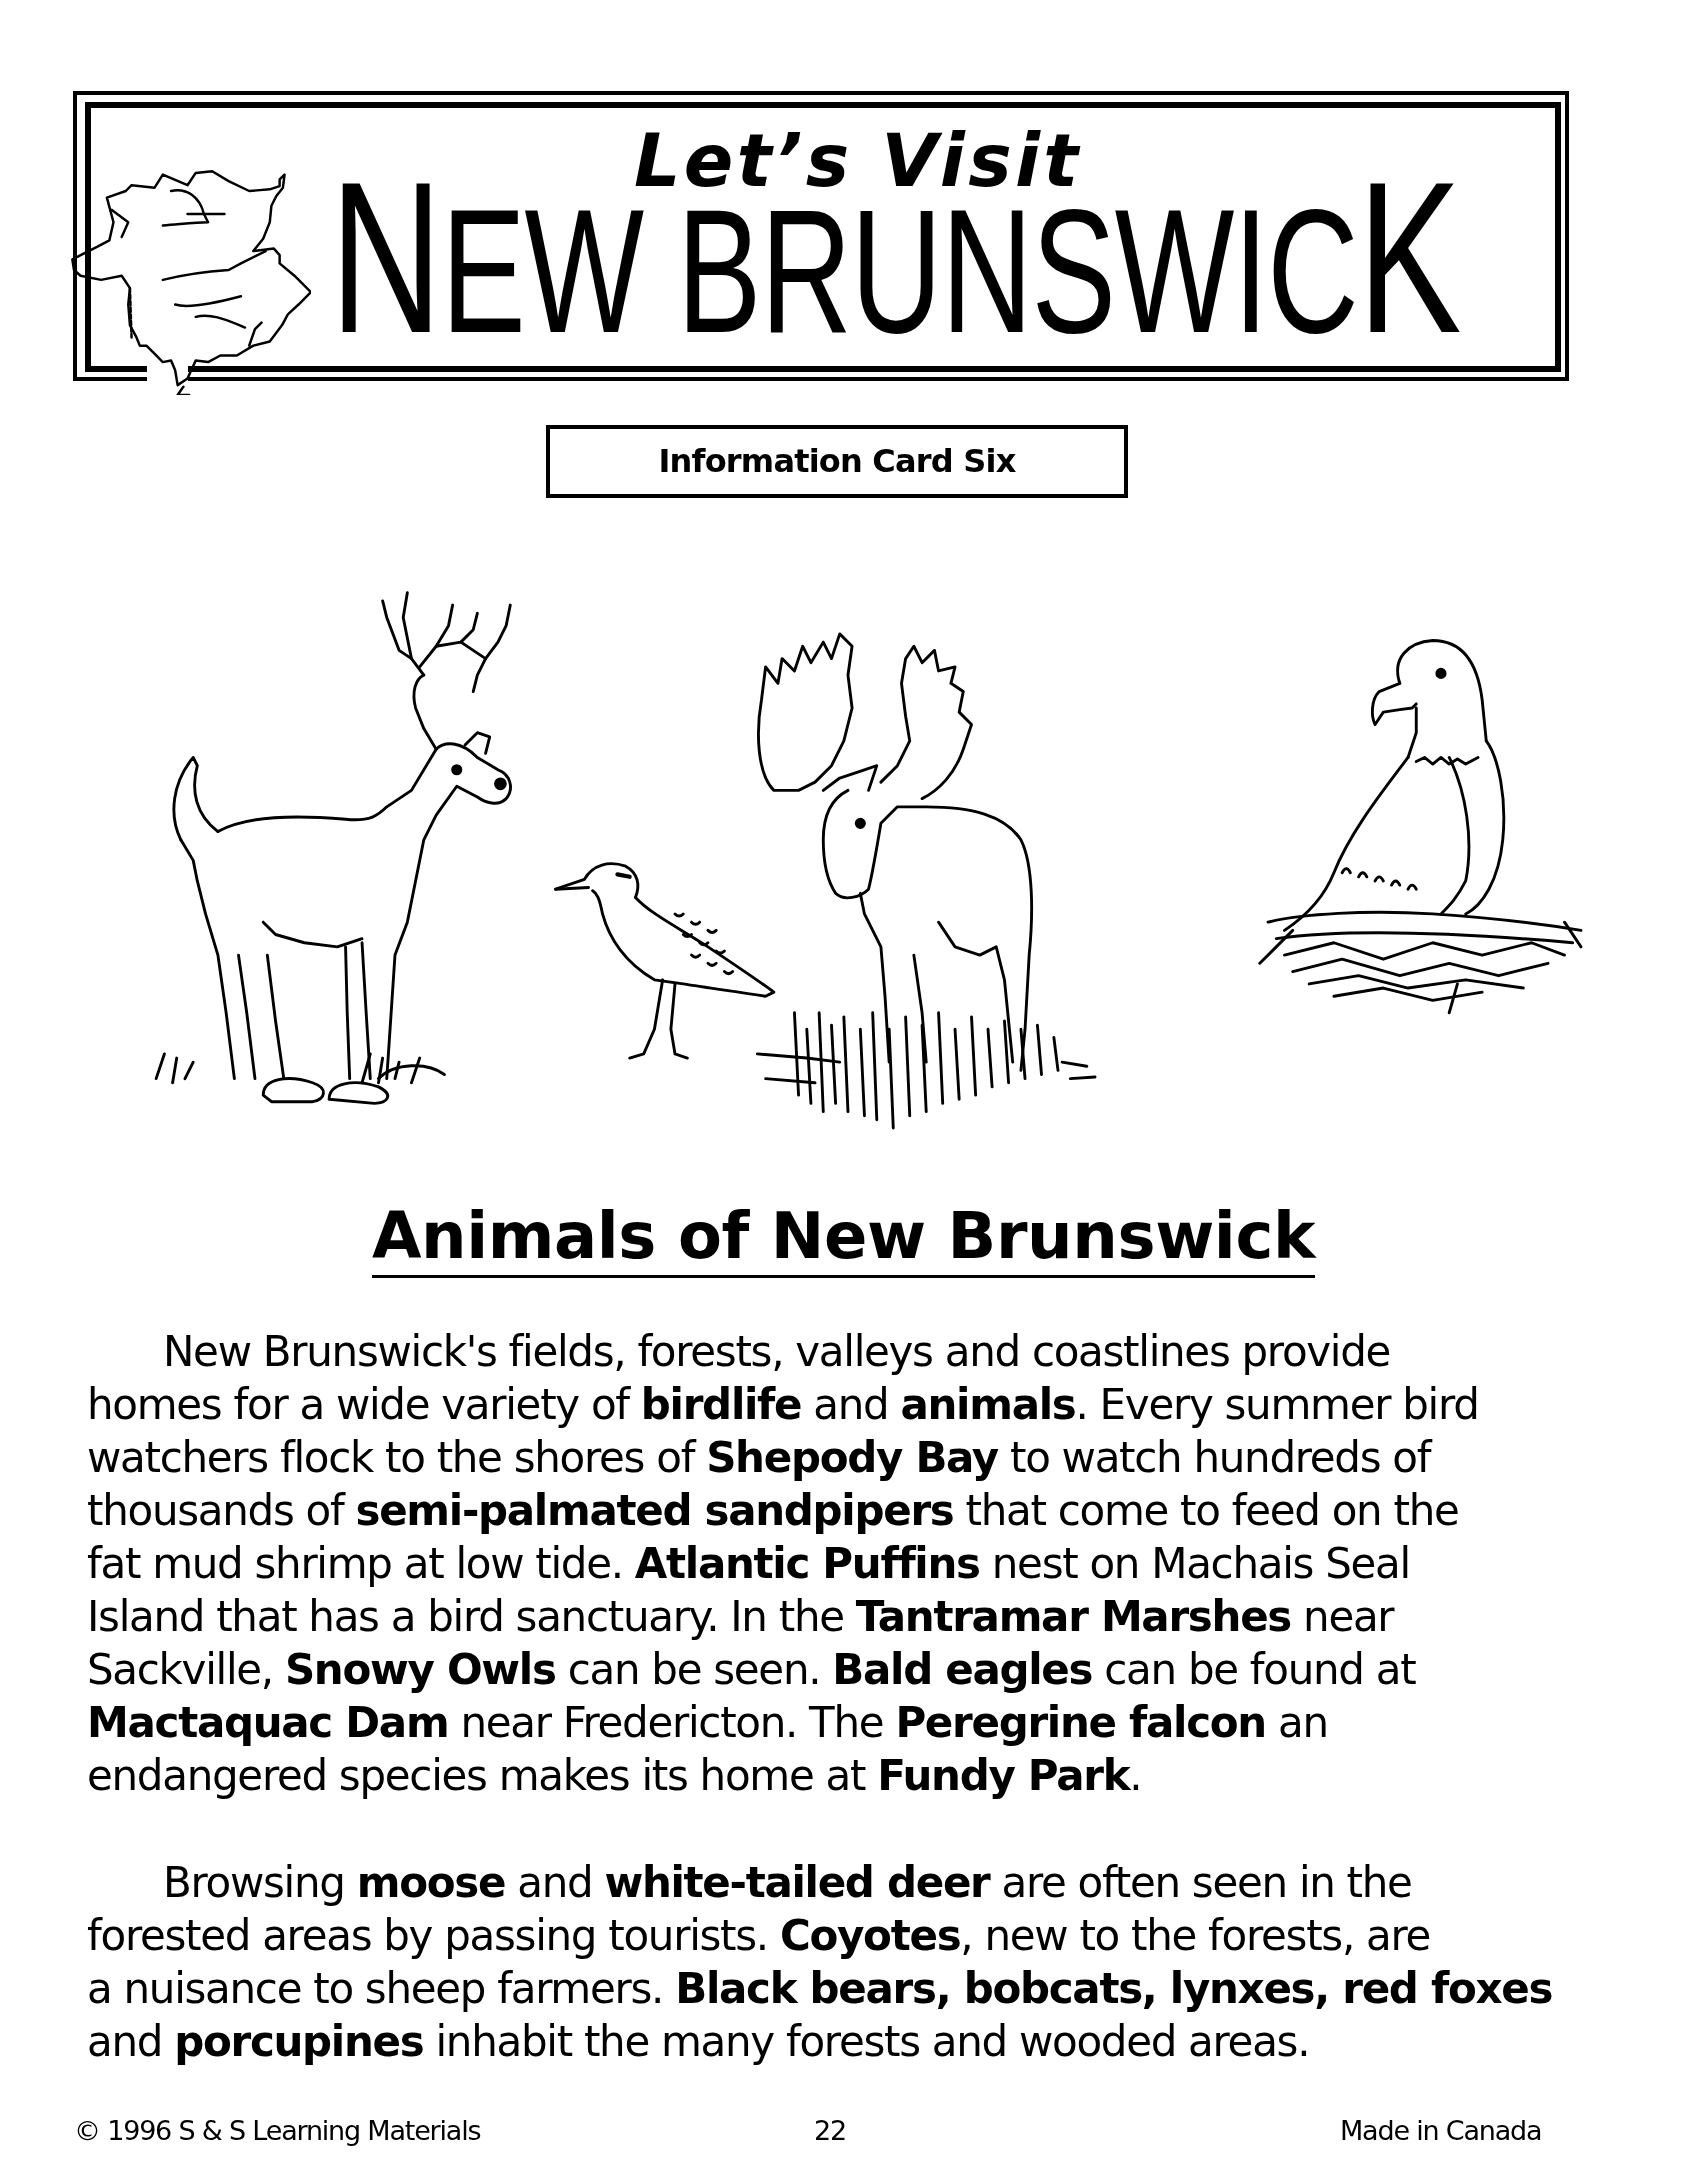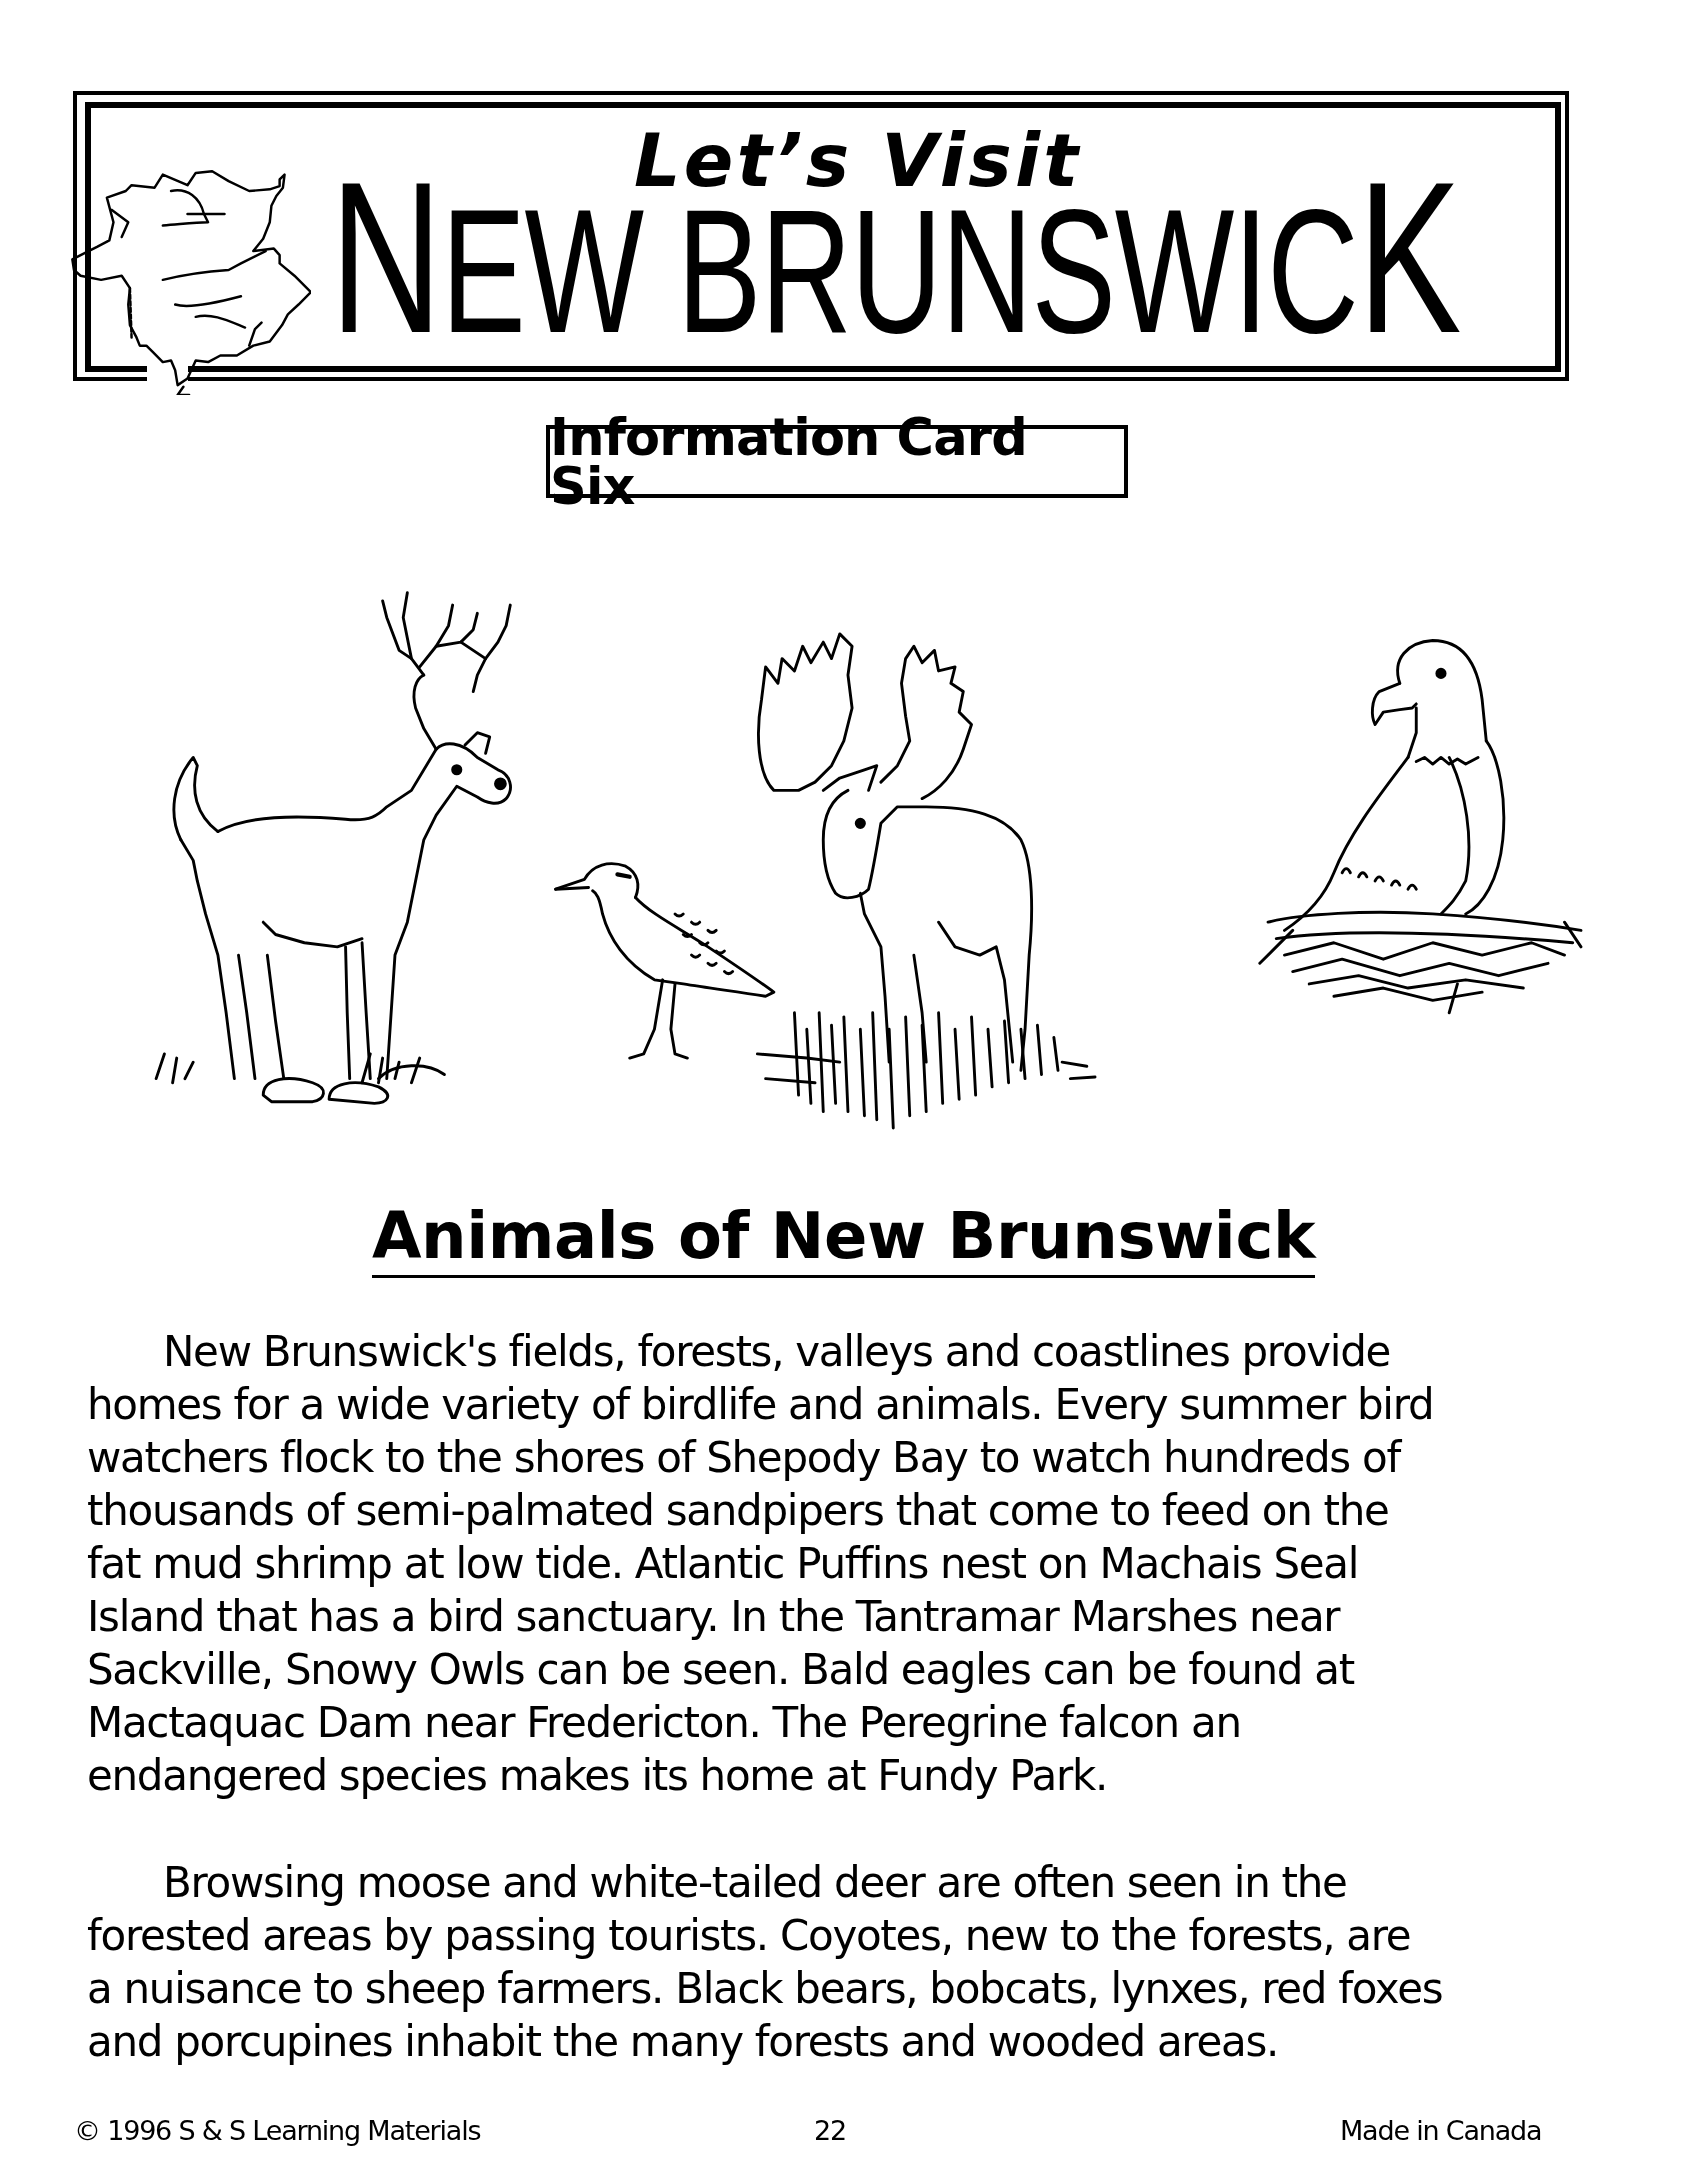--- a/index.html
+++ b/index.html
@@ -11,32 +11,32 @@
   .frame-inner { left: 85px; top: 102px; width: 1476px; height: 270px; border: 6.6px solid #000; box-sizing: border-box; }
   .frame-gap { left: 147px; top: 363px; width: 41px; height: 25px; background: #fff; }
   .map { left: 64px; top: 140px; width: 247px; height: 255px; }
 
   .lets-visit { left: 634px; top: 124px; width: 577px; font-family: "DejaVu Sans", sans-serif; font-weight: bold; font-style: italic; font-size: 73px; line-height: 74px; letter-spacing: 3.3px; white-space: nowrap; }
   .title-main { left: 330px; top: 169px; white-space: nowrap; font-family: "Liberation Sans Narrow", "Liberation Sans", sans-serif; font-size: 176px; line-height: 176px; transform: scaleX(0.72); transform-origin: left top; letter-spacing: -1.6px; }
   .title-main .cap { font-size: 216px; }
 
   
   .info-card { left: 546px; top: 425px; width: 582px; height: 73px; border: 4.1px solid #000; box-sizing: border-box; display: flex; align-items: center; justify-content: center; }
-  .info-card span { font-family: "DejaVu Sans", sans-serif; font-weight: bold; font-size: 51px; line-height: 49px; letter-spacing: -0.8px; }
+  .info-card span { font-family: "DejaVu Sans", sans-serif; font-weight: bold; font-size: 32px; line-height: 49px; letter-spacing: -0.8px; }
 
   
   .illus { left: 49px; top: 568px; width: 1565px; height: 593px; }
 
   
   .heading { left: 0; width: 1687px; top: 1208px; text-align: center; }
   .heading span { font-family: "DejaVu Sans", sans-serif; font-weight: bold; font-size: 64px; line-height: 56px; border-bottom: 3.3px solid #000; padding-bottom: 1.6px; letter-spacing: -0.4px; }
 
   
   .body-text { left: 87px; width: 1516px; font-family: "DejaVu Sans", sans-serif; font-size: 42px; line-height: 53px; letter-spacing: -1.3px; }
-  .body-text b { font-weight: normal; }
+  .body-text b { font-weight: bold; }
   .para1 { top: 1325px; }
   .para2 { top: 1856px; }
   .line { display: block; white-space: nowrap; }
   .line.indent { padding-left: 76px; }
 
   
   .footer { top: 2114px; font-family: "DejaVu Sans", sans-serif; font-size: 27px; line-height: 33px; letter-spacing: -1.2px; white-space: nowrap; }
   .footer-left { left: 74px; }
   .footer-center { left: 814px; }
   .footer-right { left: 1340px; }

